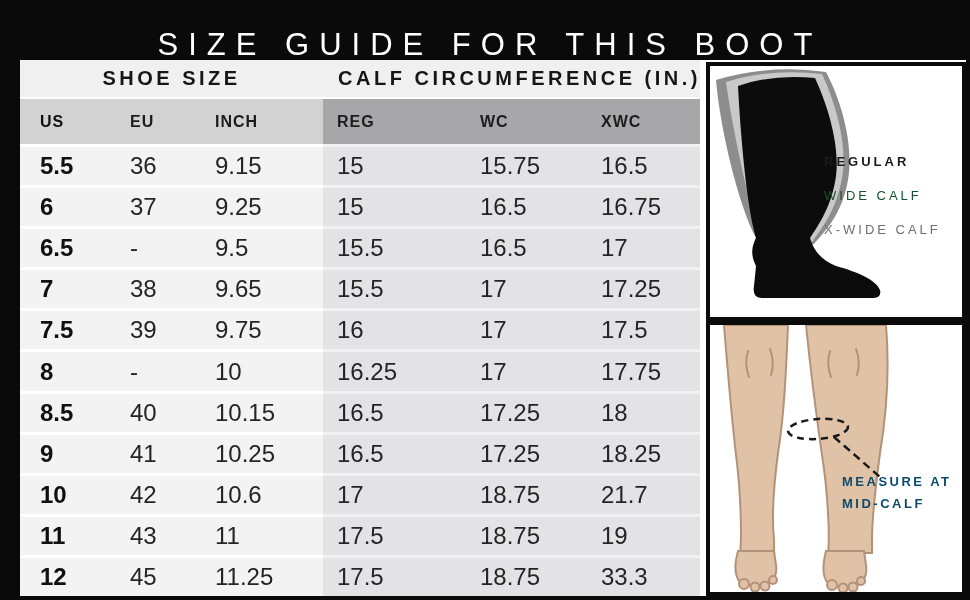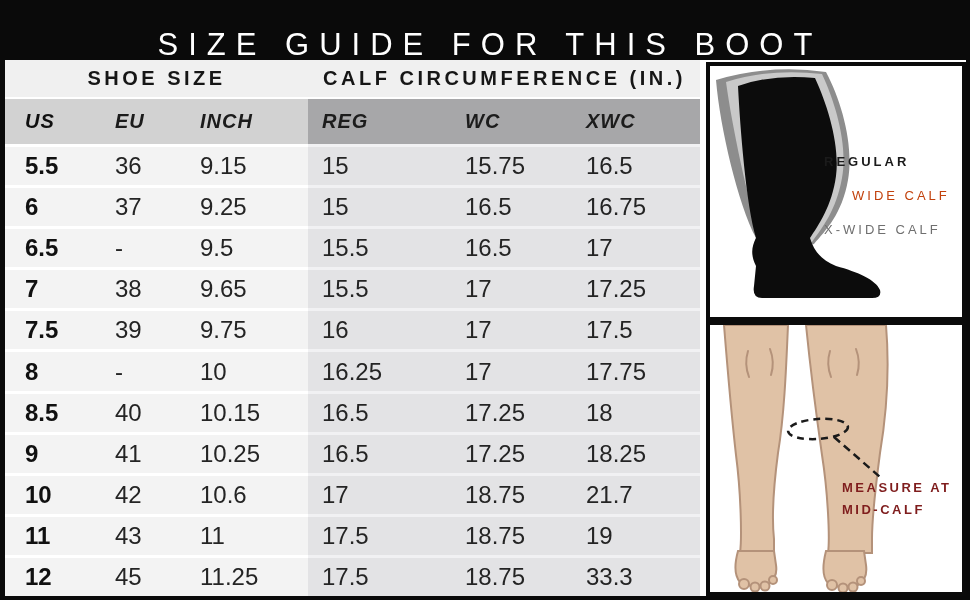--- a/index.html
+++ b/index.html
@@ -5,28 +5,28 @@
   html,body{margin:0;padding:0;}
   body{font-family:"Liberation Sans", sans-serif; background:#222;}
   #app{position:relative; width:970px; height:600px; background:#0a0a0a; overflow:hidden;}
 
   
   .banner{position:absolute; left:0; top:15px; width:970px; height:60px; background:#0a0a0a;
           display:flex; align-items:center; justify-content:center;}
   .banner-title{color:#ffffff; font-size:31px; font-weight:400; letter-spacing:10px; text-indent:10px; white-space:nowrap;}
 
   
-  .size-table{position:absolute; left:5px; top:60px; width:696px; height:536px;
+  .size-table{position:absolute; left:20px; top:60px; width:696px; height:536px;
               display:flex; flex-direction:column; background:#f3f3f3;}
   .grid6{display:grid; grid-template-columns:88px 84px 131px 125px 120px 148px;}
   .group-header-row{height:37px; display:grid; grid-template-columns:303px 393px; flex:0 0 37px;}
   .group-header{display:flex; align-items:center; justify-content:center; background:#f0f0f0;
                 font-size:20px; font-weight:700; letter-spacing:3.5px; color:#161616; white-space:nowrap;}
   .col-header-row{flex:0 0 45px; height:45px; border-top:2px solid #ffffff;}
-  .col-header{display:flex; align-items:center; font-size:20px; font-weight:700; letter-spacing:1px; color:#1c1c1c;font-style:italic;}
+  .col-header{display:flex; align-items:center; font-size:16px; font-weight:700; letter-spacing:1px; color:#1c1c1c;}
   .col-header.sect-shoe{background:#d2d2d2;}
   .col-header.sect-calf{background:#a7a7a9;}
   .table-body{flex:1 1 auto; display:flex; flex-direction:column;}
   .trow{flex:1 1 auto; display:grid; grid-template-columns:88px 84px 131px 125px 120px 148px;}
   .cell{display:flex; align-items:center; font-size:24px; color:#242424;}
   .cell.sect-shoe{background:#f3f3f3; border-top:3px solid #ffffff;}
   .cell.sect-calf{background:#e3e3e5; border-top:3px solid #f1f1f3;}
   .c0{font-weight:700; color:#101010;}
   .c0, .col-header.c0{padding-left:20px;}
   .c1, .col-header.c1{padding-left:22px;}
@@ -38,22 +38,22 @@
   
   .right-area{position:absolute; left:700px; top:60px; width:266px; height:536px; background:#ffffff;}
   .panel{position:absolute; background:#ffffff; border:4px solid #0b0b0b; box-sizing:border-box;}
   .panel-boot{left:6px; top:2px; width:260px; height:259px;}
   .panel-legs{left:6px; top:261px; width:260px; height:275px;}
   .panel svg{position:absolute; left:0; top:0;}
   .calf-labels{position:absolute; left:114px; top:88px; display:flex; flex-direction:column; gap:19px;
                font-size:13px; letter-spacing:3px; white-space:nowrap;}
   .calf-label{font-weight:400;}
   .calf-label.first{font-weight:700;}
-  .measure-caption{position:absolute; left:132px; top:152px; font-size:13px; font-weight:700;
-                   letter-spacing:2.5px; line-height:22px; color:#7f1d1d; white-space:nowrap;}
+  .measure-caption{position:absolute; left:132px; top:146px; font-size:13px; font-weight:700;
+                   letter-spacing:2.5px; line-height:22px; color:#0c4a6e; white-space:nowrap;}
 </style>
 </head>
 <body>
 
 <div id="app">
 
   <div class="banner">
     <div class="banner-title">SIZE GUIDE FOR THIS BOOT</div>
   </div>
 
@@ -165,21 +165,21 @@
   <div class="right-area">
 
     <div class="panel panel-boot">
       <svg width="252" height="251" viewBox="0 0 252 251">
         <path fill="#8d8d8d" d="M6 14 Q60 -2 116 6 C132 36 144 80 138 114 C132 148 116 164 104 178 L58 190 C46 180 44 176 46 172 C28 138 10 62 6 14 Z"></path>
         <path fill="#c9c9c9" d="M16 16 Q60 2 112 8 C126 38 138 80 132 112 C126 145 112 162 102 176 L60 186 C50 178 48 174 50 170 C38 136 22 60 16 16 Z"></path>
         <path fill="#0c0c0c" d="M28 20 Q62 8 105 12 C118 40 130 80 126 110 C122 140 108 160 100 172 C104 186 112 194 126 200 C148 206 166 214 170 224 Q172 232 162 232 L52 232 Q42 232 44 220 L46 200 C40 188 42 180 46 172 C36 140 30 60 28 20 Z"></path>
       </svg>
       <div class="calf-labels">
         <div class="calf-label first" style="color: rgb(27, 27, 27);">REGULAR</div>
-        <div class="calf-label" style="color: #c2410c; margin-left: 28px;">WIDE CALF</div>
+        <div class="calf-label" style="color: #14532d;">WIDE CALF</div>
         <div class="calf-label" style="color: rgb(111, 111, 111);">X-WIDE CALF</div>
       </div>
     </div>
 
     <div class="panel panel-legs">
       <svg width="252" height="267" viewBox="0 0 252 267">
         <g fill="#e0c2a6" stroke="#b4927a" stroke-width="2">
           <path d="M14 0 L78 0 C76 48 74 92 68 128 C63 166 62 196 64 214 L64 228 L30 228 C32 214 31 168 26 130 C22 95 18 50 14 0 Z"></path>
           <path d="M28 226 Q22 248 30 257 Q44 265 58 259 Q68 253 66 240 L64 226 Z"></path>
           <circle cx="34" cy="259" r="5"></circle>

